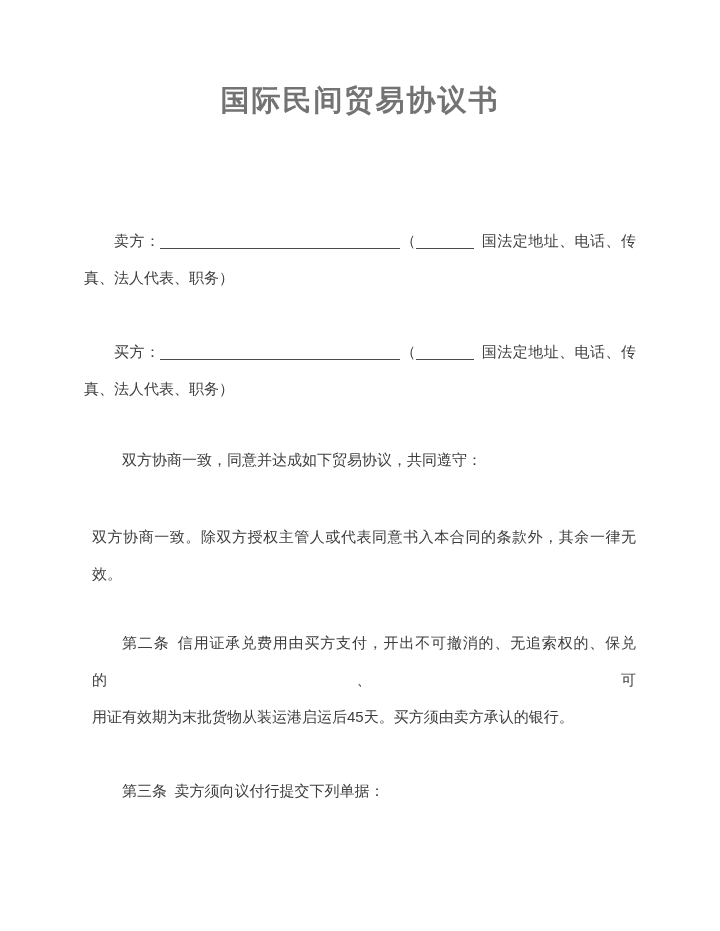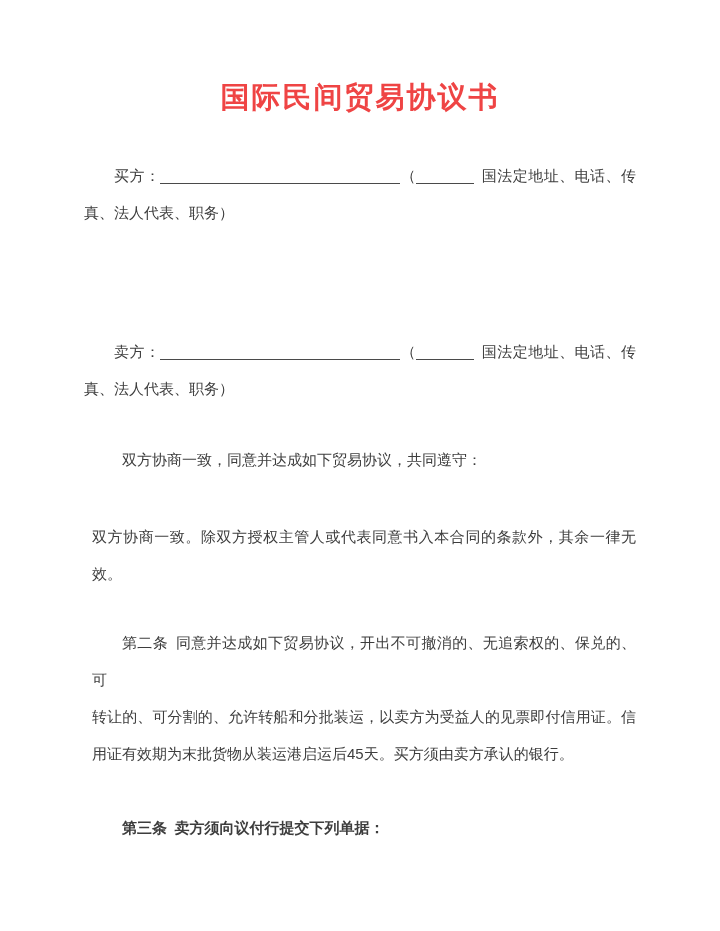--- a/index.html
+++ b/index.html
@@ -12,24 +12,24 @@
     background: #ffffff;
     color: #3d3d3d;
     font-family: "Liberation Sans", sans-serif;
     font-size: 15px;
     overflow: hidden;
   }
   .doc-title {
     margin: 80px 0 0 0;
     line-height: 40px;
     text-align: center;
-    font-family: Liberation Mono, monospace;
+    font-family: Liberation Serif, serif;
     font-weight: bold;
     font-size: 29px;
-    color: #ef4444;
+    color: #737373;
     letter-spacing: 2px;
   }
   p { margin: 0; }
   .party {
     line-height: 37px;
     text-align: justify;
     text-indent: 30px;
   }
   .party-seller { margin-top: 102px; }
   .party-buyer  { margin-top: 37px; }
@@ -40,52 +40,51 @@
     vertical-align: -3px;
     text-indent: 0;
   }
   .blank-long  { width: 240px; }
   .blank-short { width: 58px; }
   .party-details { margin-left: 7px; }
   .para { line-height: 37px; margin-left: 8px; }
   .para-preamble { margin-top: 34px; }
   .para-article1 { margin-top: 40px; }
   .para-article2 { margin-top: 32px; }
-  .para-article3 { margin-top: 37px; font-weight: bold; }
+  .para-article3 { margin-top: 37px; }
   .line { line-height: 37px; }
   .fill { text-align: justify; text-align-last: justify; }
   .indent { text-indent: 30px; }
 </style>
 </head>
 <body>
 
 <div class="page">
 
   <h1 class="doc-title">国际民间贸易协议书</h1>
 
+  <p class="party party-seller">
+    <span>卖方：</span><span class="blank blank-long"></span><span>（</span><span class="blank blank-short"></span><span class="party-details">国法定地址、电话、传真、法人代表、职务）</span>
+  </p>
+
   <p class="party party-buyer">
     <span>买方：</span><span class="blank blank-long"></span><span>（</span><span class="blank blank-short"></span><span class="party-details">国法定地址、电话、传真、法人代表、职务）</span>
-  </p>
-
-  <p class="party party-seller">
-    <span>卖方：</span><span class="blank blank-long"></span><span>（</span><span class="blank blank-short"></span><span class="party-details">国法定地址、电话、传真、法人代表、职务）</span>
   </p>
 
   <p class="para para-preamble">
     <span class="line indent" style="display:block">双方协商一致，同意并达成如下贸易协议，共同遵守：</span>
   </p>
 
   <div class="para para-article1">
     <div class="line fill">双方协商一致。除双方授权主管人或代表同意书入本合同的条款外，其余一律无</div>
     <div class="line">效。</div>
   </div>
 
   <div class="para para-article2">
-    <div class="line indent fill">第二条 同意并达成如下贸易协议，开出不可撤消的、无追索权的、保兑的、可</div>
-    <div class="line fill">转让的、可分割的、允许转船和分批装运，以卖方为受益人的见票即付信用证。信</div>
+    <div class="line indent fill">第二条 信用证承兑费用由买方支付，开出不可撤消的、无追索权的、保兑的、可</div>
     <div class="line">用证有效期为末批货物从装运港启运后45天。买方须由卖方承认的银行。</div>
   </div>
 
   <div class="para para-article3">
     <div class="line indent">第三条 卖方须向议付行提交下列单据：</div>
   </div>
 
 </div>
 
 </body></html>

